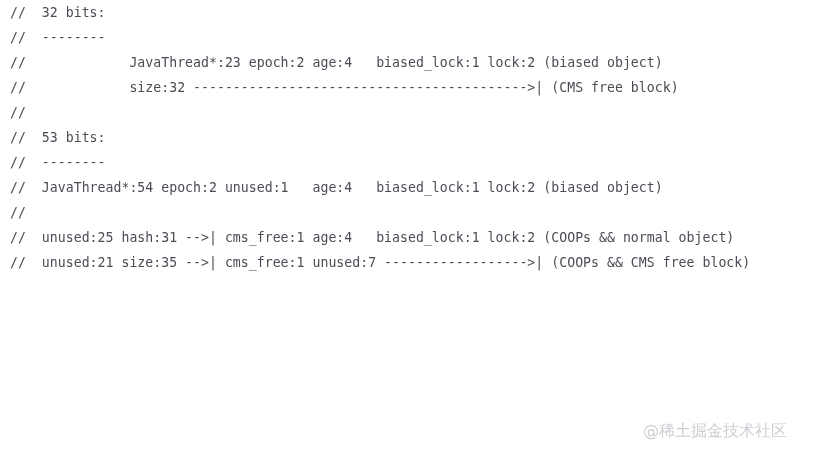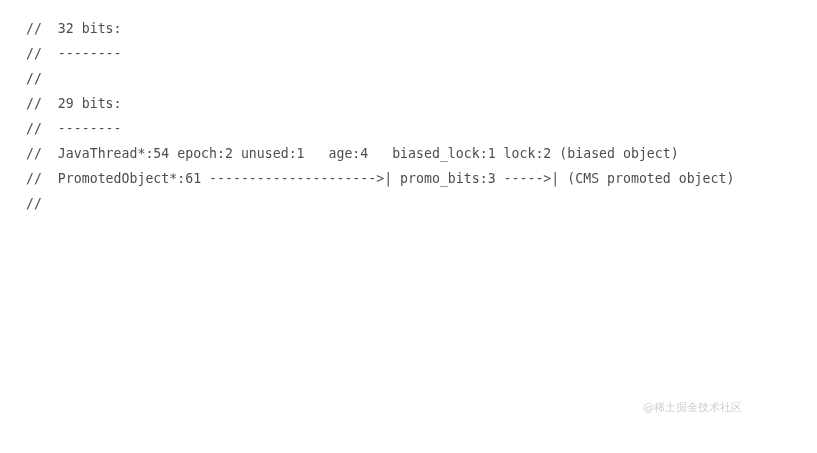--- a/index.html
+++ b/index.html
@@ -13,56 +13,59 @@
     overflow: hidden;
     position: relative;
     font-family: "DejaVu Sans Mono", "Liberation Mono", monospace;
   }
   #code-block {
     position: absolute;
     left: 0;
     top: 0;
     width: 817px;
     height: 338px;
-    padding: 16px;
+    padding: 0;
     box-sizing: border-box;
   }
   .code-line {
     position: relative;
     height: 25px;
     line-height: 25px;
     padding-left: 10px;
     font-size: 13.2px;
     letter-spacing: 0.02px;
     color: #4a4d55;
     white-space: pre;
     font-family: "DejaVu Sans Mono", "Liberation Mono", monospace;
     -webkit-font-smoothing: antialiased;
   }
   #watermark {
     position: absolute;
     left: 643px;
-    top: 398px;
+    top: 421px;
     font-family: "DejaVu Sans", "Liberation Sans", sans-serif;
-    font-size: 11px;
+    font-size: 16px;
     line-height: 20px;
     color: rgba(120, 124, 136, 0.38);
     white-space: nowrap;
     pointer-events: none;
     user-select: none;
   }
 </style>
 </head>
 <body>
 
 <div id="code-block">
 
 <div class="code-line">//  32 bits:</div>
     <div class="code-line">//  --------</div>
+    <div class="code-line">//             JavaThread*:23 epoch:2 age:4   biased_lock:1 lock:2 (biased object)</div>
+    <div class="code-line">//             size:32 ------------------------------------------&gt;| (CMS free block)</div>
     <div class="code-line">//</div>
-    <div class="code-line">//  29 bits:</div>
+    <div class="code-line">//  53 bits:</div>
     <div class="code-line">//  --------</div>
     <div class="code-line">//  JavaThread*:54 epoch:2 unused:1   age:4   biased_lock:1 lock:2 (biased object)</div>
-    <div class="code-line">//  PromotedObject*:61 ---------------------&gt;| promo_bits:3 -----&gt;| (CMS promoted object)</div>
     <div class="code-line">//</div>
+    <div class="code-line">//  unused:25 hash:31 --&gt;| cms_free:1 age:4   biased_lock:1 lock:2 (COOPs &amp;&amp; normal object)</div>
+    <div class="code-line">//  unused:21 size:35 --&gt;| cms_free:1 unused:7 ------------------&gt;| (COOPs &amp;&amp; CMS free block)</div>
   </div>
 
 <div id="watermark">@稀土掘金技术社区</div>
 
 </body></html>

